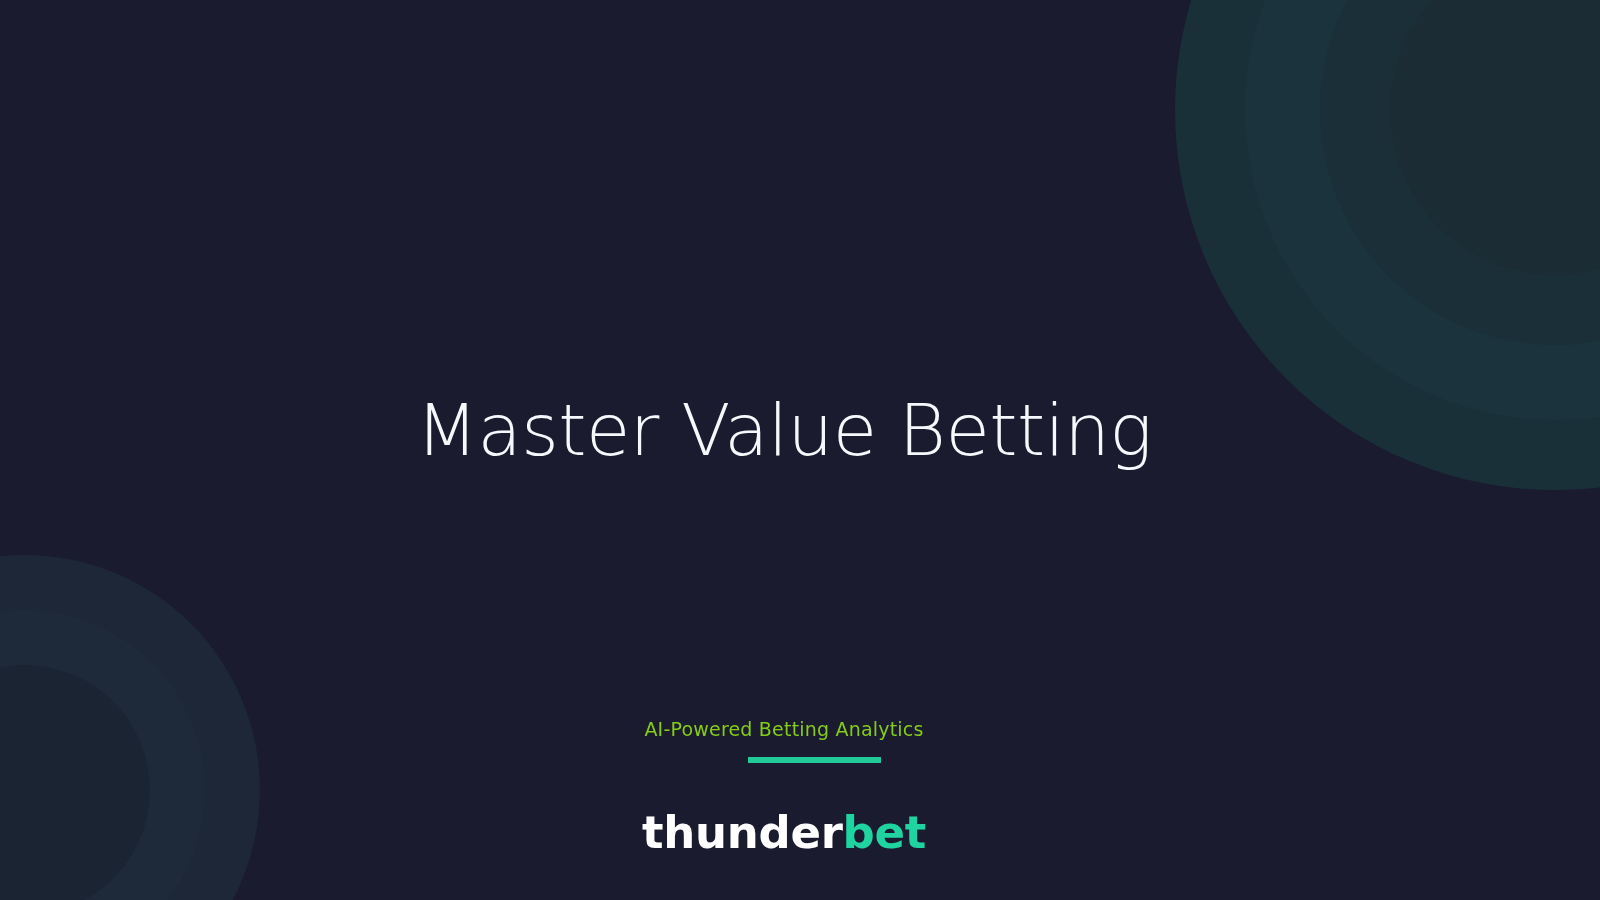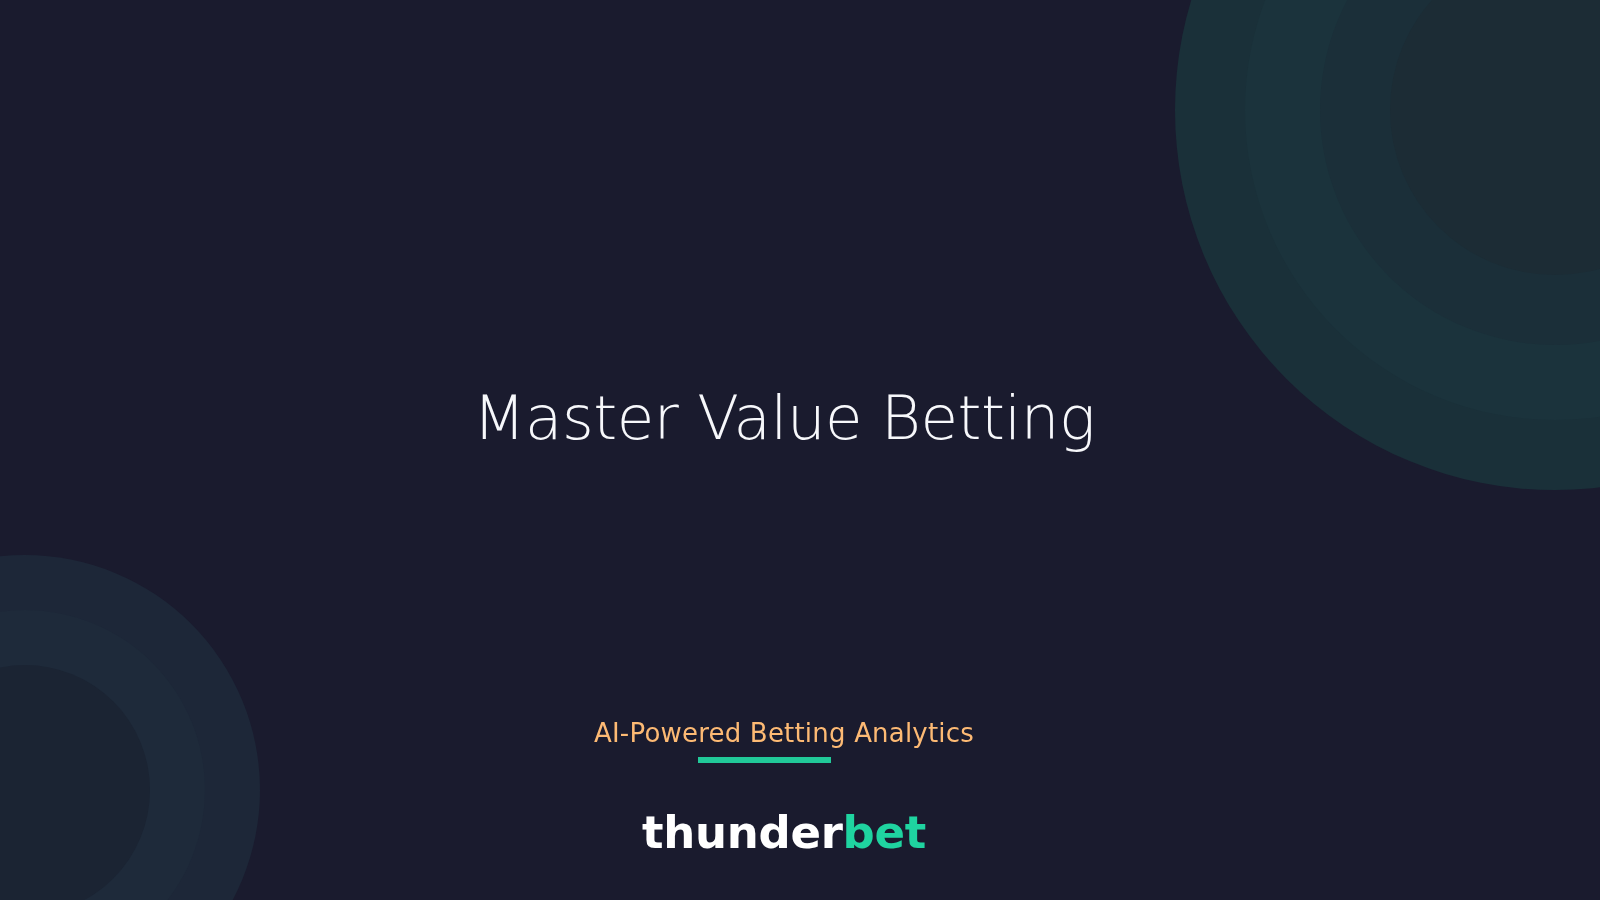--- a/index.html
+++ b/index.html
@@ -51,42 +51,42 @@
     align-items: center;
     z-index: 5;
   }
 
   .title {
     position: absolute;
     top: 344px;
     left: 0;
     right: 32px;
     text-align: center;
-    font-size: 61px;
+    font-size: 72px;
     font-weight: 300;
     line-height: 1.08;
     color: #f7f8fb;
     letter-spacing: -0.5px;
     white-space: nowrap;
   }
 
   .subtitle-wrap {
     position: absolute;
     top: 718px;
     left: 0;
     right: 32px;
     text-align: center;
   }
 
   .subtitle {
     position: relative;
     display: inline-block;
-    font-size: 26px;
+    font-size: 19px;
     font-weight: 400;
-    color: #fdba74;
+    color: #84cc16;
     letter-spacing: 0.2px;
   }
 
   
   .accent-bar {
     position: absolute;
     left: 104px;
     top: 39px;
     width: 133px;
     height: 6px;

